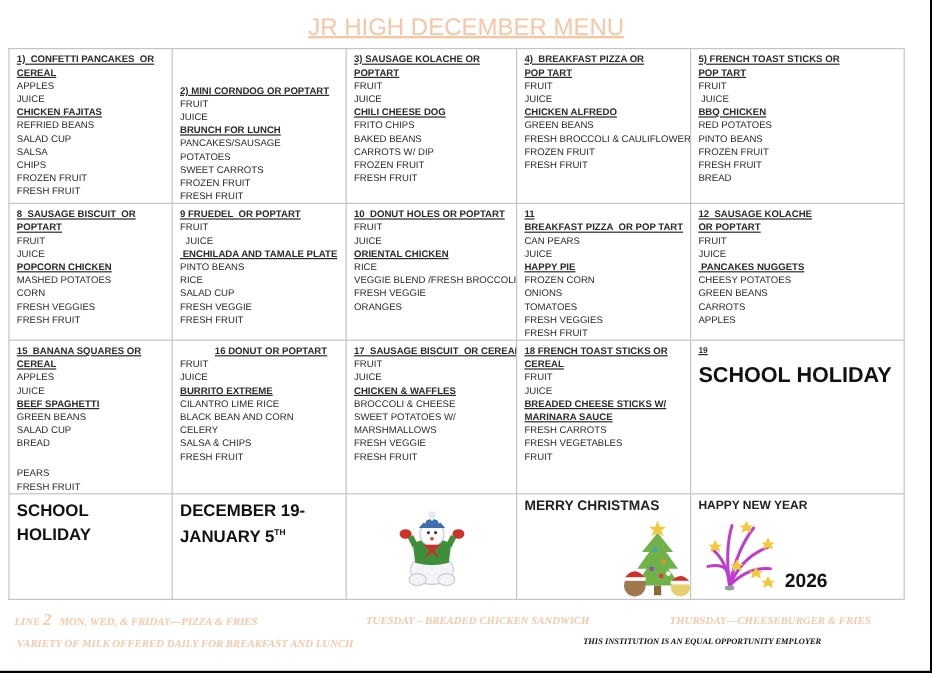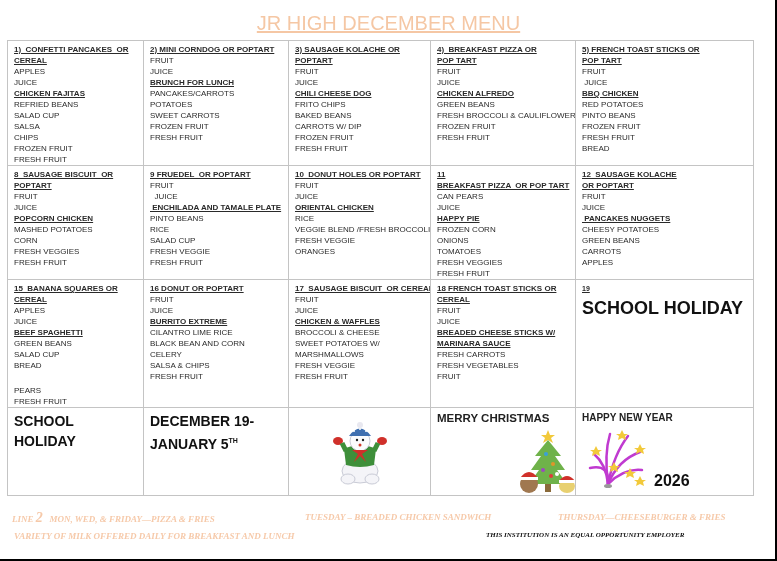--- a/index.html
+++ b/index.html
@@ -49,25 +49,25 @@
           <div class="cell-line" style="white-space: pre;">JUICE</div>
           <div class="cell-line head" style="white-space: pre;">CHICKEN FAJITAS</div>
           <div class="cell-line" style="white-space: pre;">REFRIED BEANS</div>
           <div class="cell-line" style="white-space: pre;">SALAD CUP</div>
           <div class="cell-line" style="white-space: pre;">SALSA</div>
           <div class="cell-line" style="white-space: pre;">CHIPS</div>
           <div class="cell-line" style="white-space: pre;">FROZEN FRUIT</div>
           <div class="cell-line" style="white-space: pre;">FRESH FRUIT</div>
         </td>
     <td>
-          <div class="cell-line head" style="white-space: pre;">2) MINI CORNDOG OR POPTART</div>
+          <div class="cell-line head" style="white-space: pre; margin-top: 26px;">2) MINI CORNDOG OR POPTART</div>
           <div class="cell-line" style="white-space: pre;">FRUIT</div>
           <div class="cell-line" style="white-space: pre;">JUICE</div>
           <div class="cell-line head" style="white-space: pre;">BRUNCH FOR LUNCH</div>
-          <div class="cell-line" style="white-space: pre;">PANCAKES/CARROTS</div>
+          <div class="cell-line" style="white-space: pre;">PANCAKES/SAUSAGE</div>
           <div class="cell-line" style="white-space: pre;">POTATOES</div>
           <div class="cell-line" style="white-space: pre;">SWEET CARROTS</div>
           <div class="cell-line" style="white-space: pre;">FROZEN FRUIT</div>
           <div class="cell-line" style="white-space: pre;">FRESH FRUIT</div>
         </td>
     <td>
           <div class="cell-line head" style="white-space: pre;">3) SAUSAGE KOLACHE OR</div>
           <div class="cell-line head" style="white-space: pre;">POPTART</div>
           <div class="cell-line" style="white-space: pre;">FRUIT</div>
           <div class="cell-line" style="white-space: pre;">JUICE</div>
@@ -166,21 +166,21 @@
           <div class="cell-line" style="white-space: pre;">APPLES</div>
           <div class="cell-line" style="white-space: pre;">JUICE</div>
           <div class="cell-line head" style="white-space: pre;">BEEF SPAGHETTI</div>
           <div class="cell-line" style="white-space: pre;">GREEN BEANS</div>
           <div class="cell-line" style="white-space: pre;">SALAD CUP</div>
           <div class="cell-line" style="white-space: pre;">BREAD</div>
           <div class="cell-line" style="white-space: pre; margin-top: 14px;">PEARS</div>
           <div class="cell-line" style="white-space: pre;">FRESH FRUIT</div>
         </td>
     <td>
-          <div class="cell-line head" style="white-space: pre;">16 DONUT OR POPTART</div>
+          <div class="cell-line head" style="white-space: pre; margin-left: 29px;">16 DONUT OR POPTART</div>
           <div class="cell-line" style="white-space: pre;">FRUIT</div>
           <div class="cell-line" style="white-space: pre;">JUICE</div>
           <div class="cell-line head" style="white-space: pre;">BURRITO EXTREME</div>
           <div class="cell-line" style="white-space: pre;">CILANTRO LIME RICE</div>
           <div class="cell-line" style="white-space: pre;">BLACK BEAN AND CORN</div>
           <div class="cell-line" style="white-space: pre;">CELERY</div>
           <div class="cell-line" style="white-space: pre;">SALSA &amp; CHIPS</div>
           <div class="cell-line" style="white-space: pre;">FRESH FRUIT</div>
         </td>
     <td>

